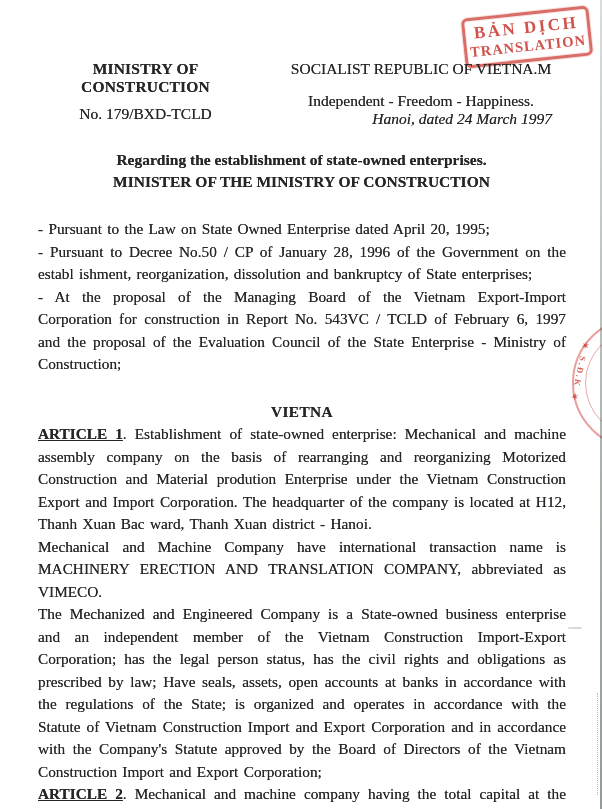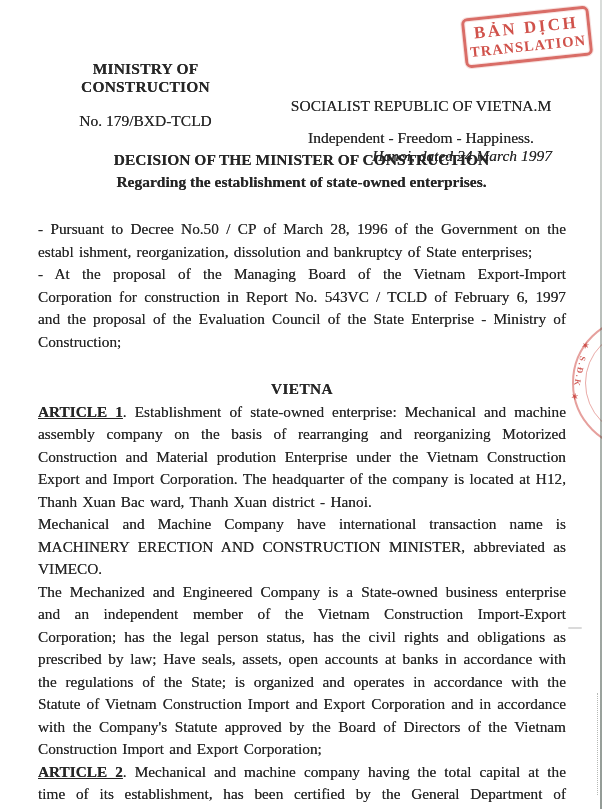--- a/index.html
+++ b/index.html
@@ -55,23 +55,23 @@
     border-right:1px dotted rgba(110,115,110,.5);
   }
   .speck {
     position:absolute; left:568px; top:627px; width:14px; height:2px;
     background:rgba(150,150,150,.35); border-radius:1px;
   }
 
   
   .header-left  { position:absolute; left:28px;  top:60px; width:235px; text-align:center;font-family:Liberation Serif, serif; }
   .org   { font-weight:bold; font-size:15.5px; letter-spacing:.2px; }
-  .ref   { font-size:15.5px; margin-top:16px; }
+  .ref   { font-size:15.5px; margin-top:9px; }
   .header-right { position:absolute; left:276px; top:60px; width:290px; text-align:center; }
-  .nation{ font-size:15.5px;margin-top:37px; }
+  .nation{ font-size:15.5px; }
   .motto { font-size:15.5px; margin-top:14px; }
   .dateline { font-style:italic; font-size:15.5px; margin-top:0; text-align:right; padding-right:14px; }
 
   
   .title-block {
     position:absolute; left:38px; top:149px; width:527px;
     text-align:center; font-weight:bold; font-size:15.5px; line-height:22.3px;
   }
 
   
@@ -106,29 +106,30 @@
   <div class="org">MINISTRY OF CONSTRUCTION</div>
   <div class="ref">No. 179/BXD-TCLD</div>
 </div>
 <div class="header-right scan">
   <div class="nation">SOCIALIST REPUBLIC OF VIETNA.M</div>
   <div class="motto">Independent - Freedom - Happiness.</div>
   <div class="dateline">Hanoi, dated 24 March 1997</div>
 </div>
 
 <div class="title-block scan">
-  <div>DECISION OF THE MINISTER OF CONSTRUCTION</div>
   <div>Regarding the establishment of state-owned enterprises.</div>
+  <div>MINISTER OF THE MINISTRY OF CONSTRUCTION</div>
 </div>
 
 <div class="content scan">
-  <div class="para">- Pursuant to Decree No.50 / CP of March 28, 1996 of the Government on the establ ishment, reorganization, dissolution and bankruptcy of State enterprises;</div>
+  <div class="para">- Pursuant to the Law on State Owned Enterprise dated April 20, 1995;</div>
+  <div class="para">- Pursuant to Decree No.50 / CP of January 28, 1996 of the Government on the establ ishment, reorganization, dissolution and bankruptcy of State enterprises;</div>
   <div class="para">- At the proposal of the Managing Board of the Vietnam Export-Import Corporation for construction in Report No. 543VC / TCLD of February 6, 1997 and the proposal of the Evaluation Council of the State Enterprise - Ministry of Construction;</div>
 
   <div class="decide">VIETNA</div>
 
   <div class="para"><span class="article-lead">ARTICLE 1</span><span>. Establishment of state-owned enterprise: Mechanical and machine assembly company on the basis of rearranging and reorganizing Motorized Construction and Material prodution Enterprise under the Vietnam Construction Export and Import Corporation. The headquarter of the company is located at H12, Thanh Xuan Bac ward, Thanh Xuan district - Hanoi.</span></div>
-  <div class="para">Mechanical and Machine Company have international transaction name is MACHINERY ERECTION AND CONSTRUCTION MINISTER, abbreviated as VIMECO.</div>
+  <div class="para">Mechanical and Machine Company have international transaction name is MACHINERY ERECTION AND TRANSLATION COMPANY, abbreviated as VIMECO.</div>
   <div class="para">The Mechanized and Engineered Company is a State-owned business enterprise and an independent member of the Vietnam Construction Import-Export Corporation; has the legal person status, has the civil rights and obligations as prescribed by law; Have seals, assets, open accounts at banks in accordance with the regulations of the State; is organized and operates in accordance with the Statute of Vietnam Construction Import and Export Corporation and in accordance with the Company's Statute approved by the Board of Directors of the Vietnam Construction Import and Export Corporation;</div>
 
   <div class="para"><span class="article-lead">ARTICLE 2</span><span>. Mechanical and machine company having the total capital at the time of its establishment, has been certified by the General Department of Management of State capital and assets at enterprises confirm : 12,204,464,766 VND</span></div>
 
 </div>
 
 </body></html>

